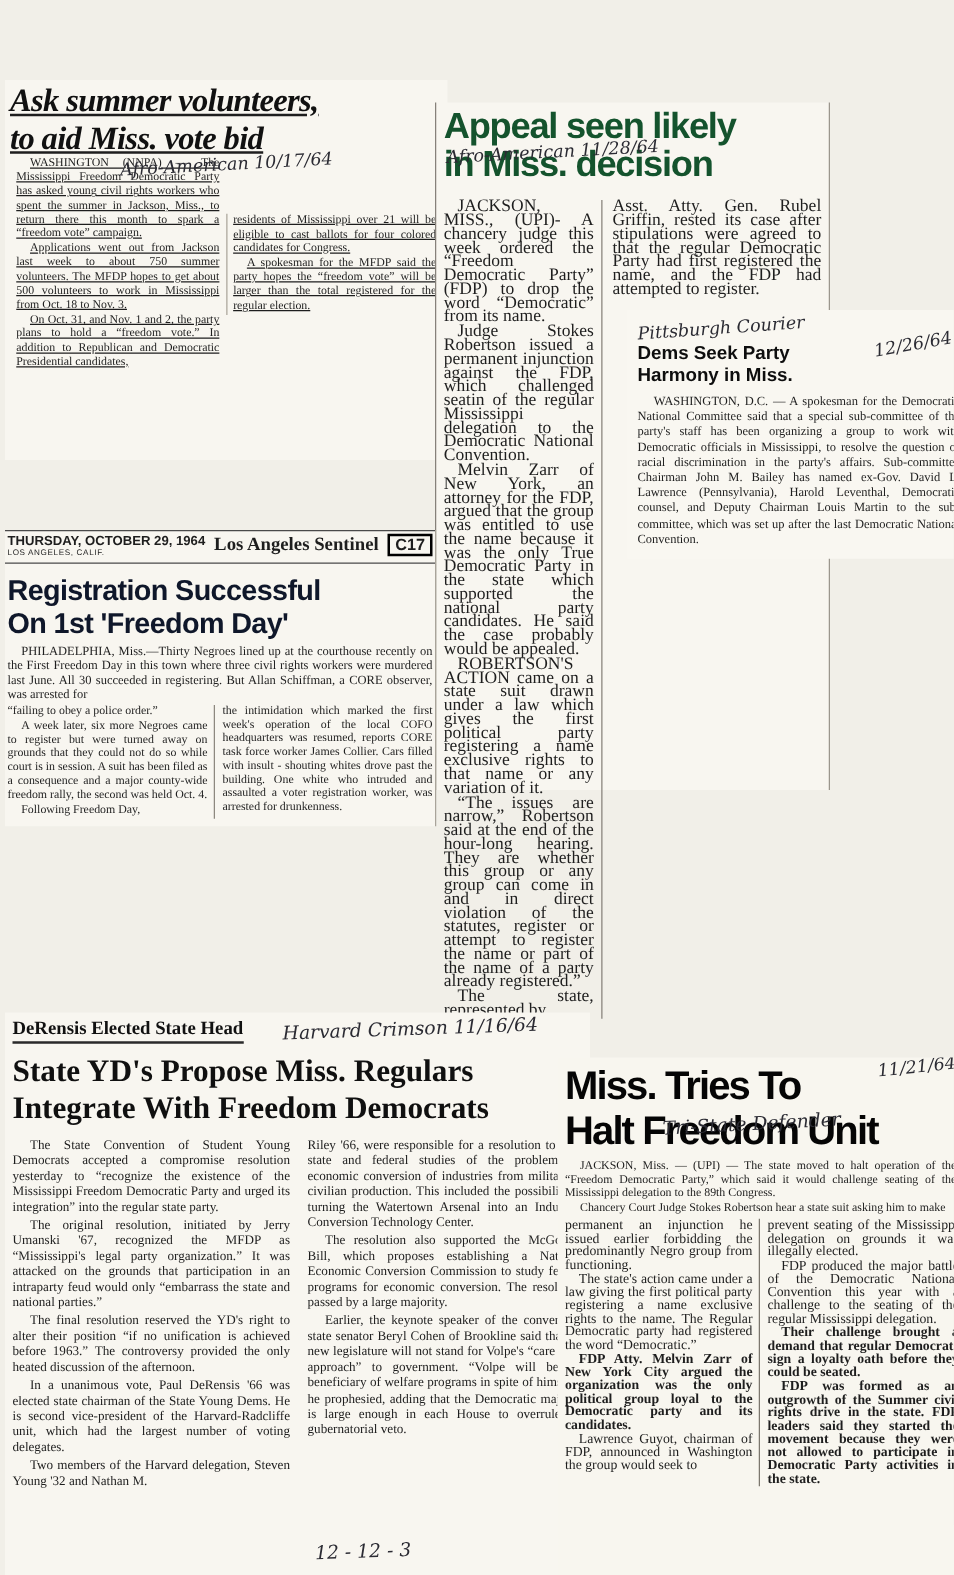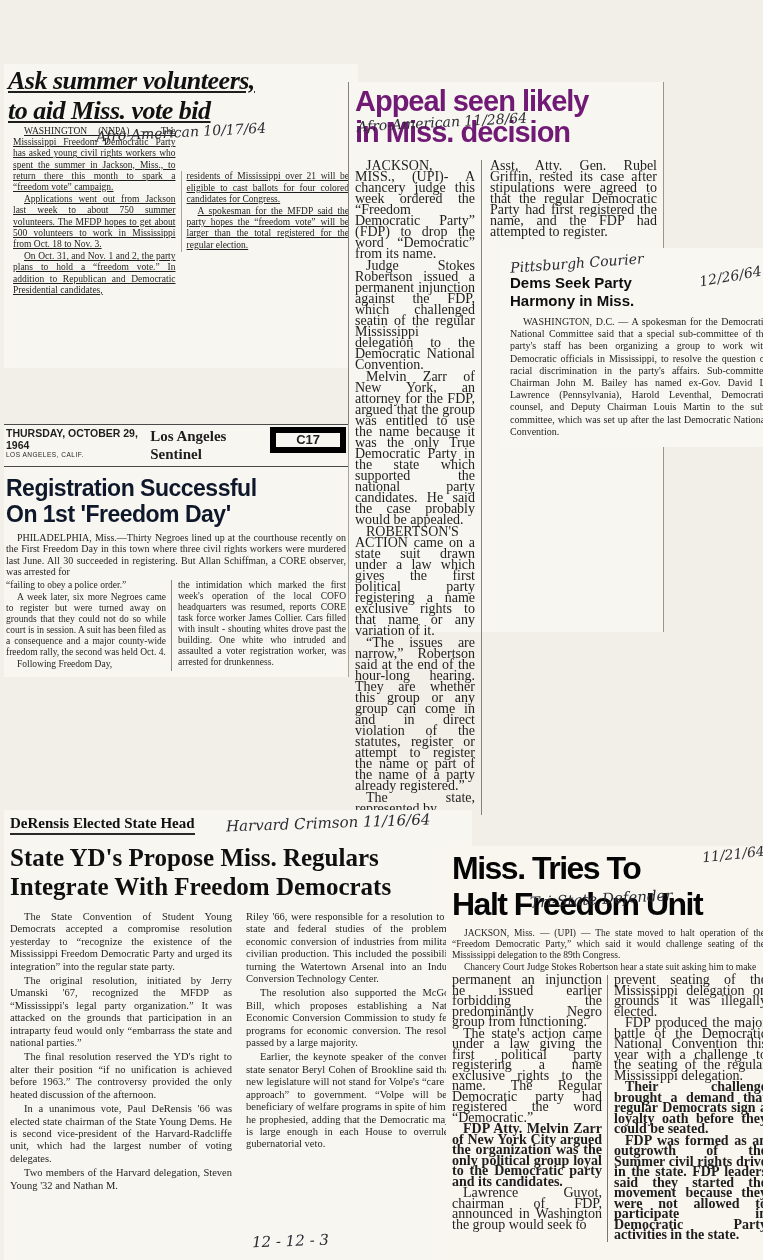--- a/index.html
+++ b/index.html
@@ -26,41 +26,41 @@
   
   #clip-ask{left:4px;top:64px;width:346px;height:300px;padding:2px 4px;text-decoration:underline;}
   .ask-headline{margin:0;font:italic bold 26px/30px "Liberation Serif", serif;letter-spacing:-0.5px;color:#111;}
   .note-ask{left:92px;top:60px;font-size:14px;transform:rotate(-3deg);}
   .cols-ask{align-items:center;}
   .cols-ask .col{width:50%;padding:0 5px;font-size:9.5px;line-height:11.2px;}
   .cols-ask .col + .col{border-left:1px solid #aaa59a;}
 
   
   #clip-appeal{left:348px;top:82px;width:302px;height:542px;padding:4px 6px;border-left:1px solid #86817a;border-right:1px solid #9b968d;}
-  .appeal-headline{margin:0;font:bold 29px/31px "Liberation Sans", sans-serif;letter-spacing:-1px;color:#701a75;}
+  .appeal-headline{margin:0;font:bold 29px/31px "Liberation Sans", sans-serif;letter-spacing:-1px;color:#14532d;}
   .note-appeal{left:8px;top:32px;font-size:14px;transform:rotate(-3deg);}
   .cols-appeal{margin-top:12px;}
   .cols-appeal .col1{width:120px;padding-right:6px;border-right:1px solid #86817a;}
   .cols-appeal .col2{flex:1;padding-left:8px;}
   .cols-appeal .col1,.cols-appeal .col2{font-size:14px;line-height:11px;}
 
   
   #clip-harmony{left:502px;top:248px;width:258px;padding:6px 6px 8px 8px;z-index:3;border-right:1px solid #86817a;background:#f9f7f1;}
   .note-harmony{position:static;display:inline-block;font-size:14px;transform:rotate(-4deg);}
   .note-harmony-date{right:12px;top:20px;font-size:14px;transform:rotate(-10deg);}
   .harmony-headline{margin:2px 0 6px 0;font:bold 15px/18px "Liberation Sans", sans-serif;color:#0e0e0e;}
   .harmony-body p{font-size:10px;line-height:12.2px;text-indent:13px;}
 
   
   #clip-reg{left:4px;top:424px;width:344px;padding:0 0 6px 0;z-index:2;border-right:1px solid #a9a49a;}
   .reg-masthead{border-top:1px solid #4a4a4a;border-bottom:1px solid #4a4a4a;padding:2px 2px 3px 2px;display:flex;align-items:flex-start;justify-content:space-between;}
   .reg-date{font:bold 10.5px/12px "Liberation Sans", sans-serif;}
   .reg-city{font:6.5px/8px "Liberation Sans", sans-serif;letter-spacing:0.5px;}
   .reg-paper{font:bold 15px/18px "Liberation Serif", serif;}
-  .reg-page{font:bold 13px/14px "Liberation Sans", sans-serif;border:6px solid #000000;padding:0 20px;text-align:center;}
+  .reg-page{font:bold 13px/14px "Liberation Sans", sans-serif;border:2px solid #000000;padding:0 4px;text-align:center;}
   .reg-headline{margin:8px 0 5px 2px;font:bold 23px/26px "Liberation Sans", sans-serif;letter-spacing:-0.5px;color:#0f172a;}
   .reg-lead{font-size:10px;line-height:11.4px;padding:0 2px;text-indent:14px;}
   .cols-reg{margin-top:2px;padding:0 2px;}
   .cols-reg .col1{width:160px;padding-right:5px;border-right:1px solid #8d887f;}
   .cols-reg .col2{flex:1;padding-left:6px;}
   .cols-reg .col1,.cols-reg .col2{font-size:9.5px;line-height:11px;}
 
   
   #clip-yds{left:4px;top:810px;width:458px;height:450px;padding:4px 4px 0 6px;overflow:hidden;}
   .yds-kicker{display:inline-block;font:bold 15px/18px "Liberation Serif", serif;border-bottom:2px solid #2a2a2a;padding-bottom:1px;color:#111;}
@@ -74,21 +74,21 @@
   
   #clip-halt{left:446px;top:846px;width:317px;height:414px;padding:4px 2px 0 6px;overflow:hidden;z-index:2;background:#f8f6ef;}
   .halt-headline{margin:0;font:bold 32px/36px "Liberation Sans", sans-serif;letter-spacing:-1.5px;color:#050505;}
   .note-halt-date{right:6px;top:0;font-size:14px;transform:rotate(-6deg);}
   .note-halt-src{left:84px;top:44px;font-size:15px;transform:rotate(-3deg);}
   .halt-lead{margin-top:6px;font-size:9.5px;line-height:11px;padding-right:4px;}
   .halt-lead p{text-indent:12px;}
   .cols-halt{margin-top:2px;}
   .cols-halt .col1{width:150px;padding-right:5px;border-right:1px solid #7c776e;}
   .cols-halt .col2{flex:1;padding-left:6px;padding-right:2px;}
-  .cols-halt .col1,.cols-halt .col2{font-size:14px;line-height:10.5px;}
+  .cols-halt .col1,.cols-halt .col2{font-size:11px;line-height:10.5px;}
   .bold-p{font-weight:bold;}
 
   .bottom-scribble{left:252px;top:1232px;font-size:15px;transform:rotate(-2deg);}
 </style>
 </head>
 <body>
 
 <section class="clip" id="clip-ask">
   <h1 class="ask-headline">
     <span class="hl-line">Ask summer volunteers,</span>

